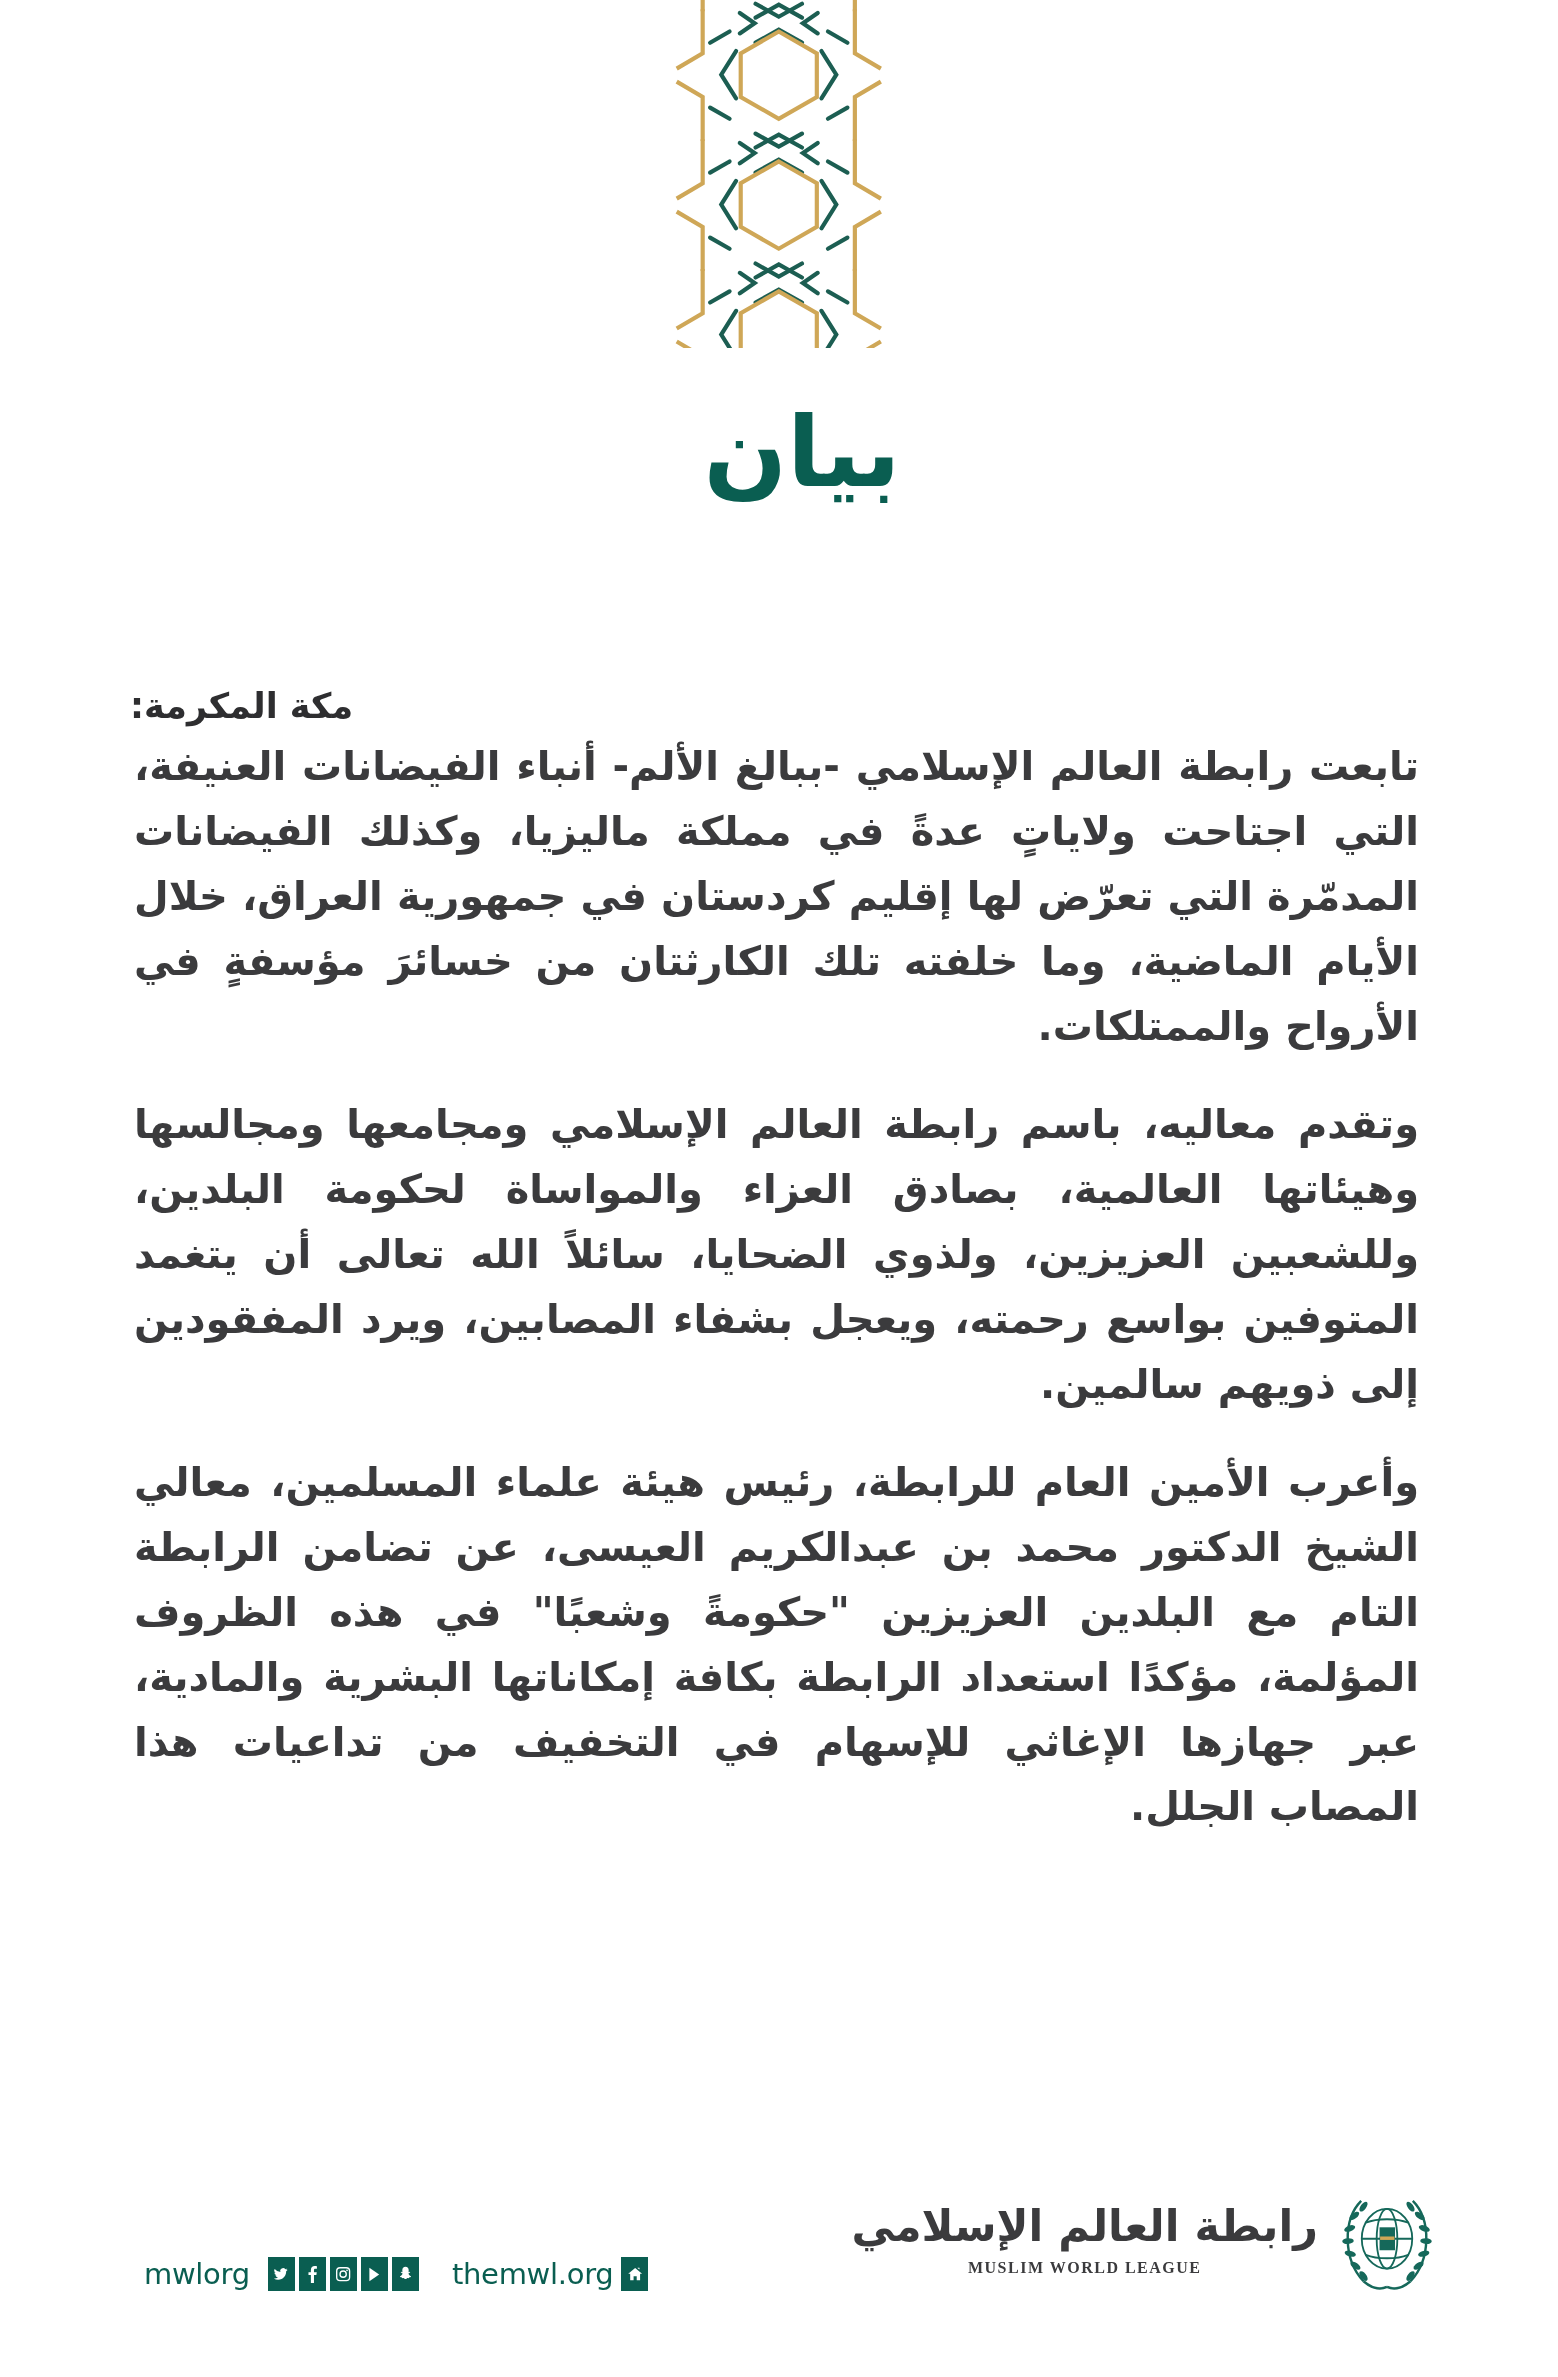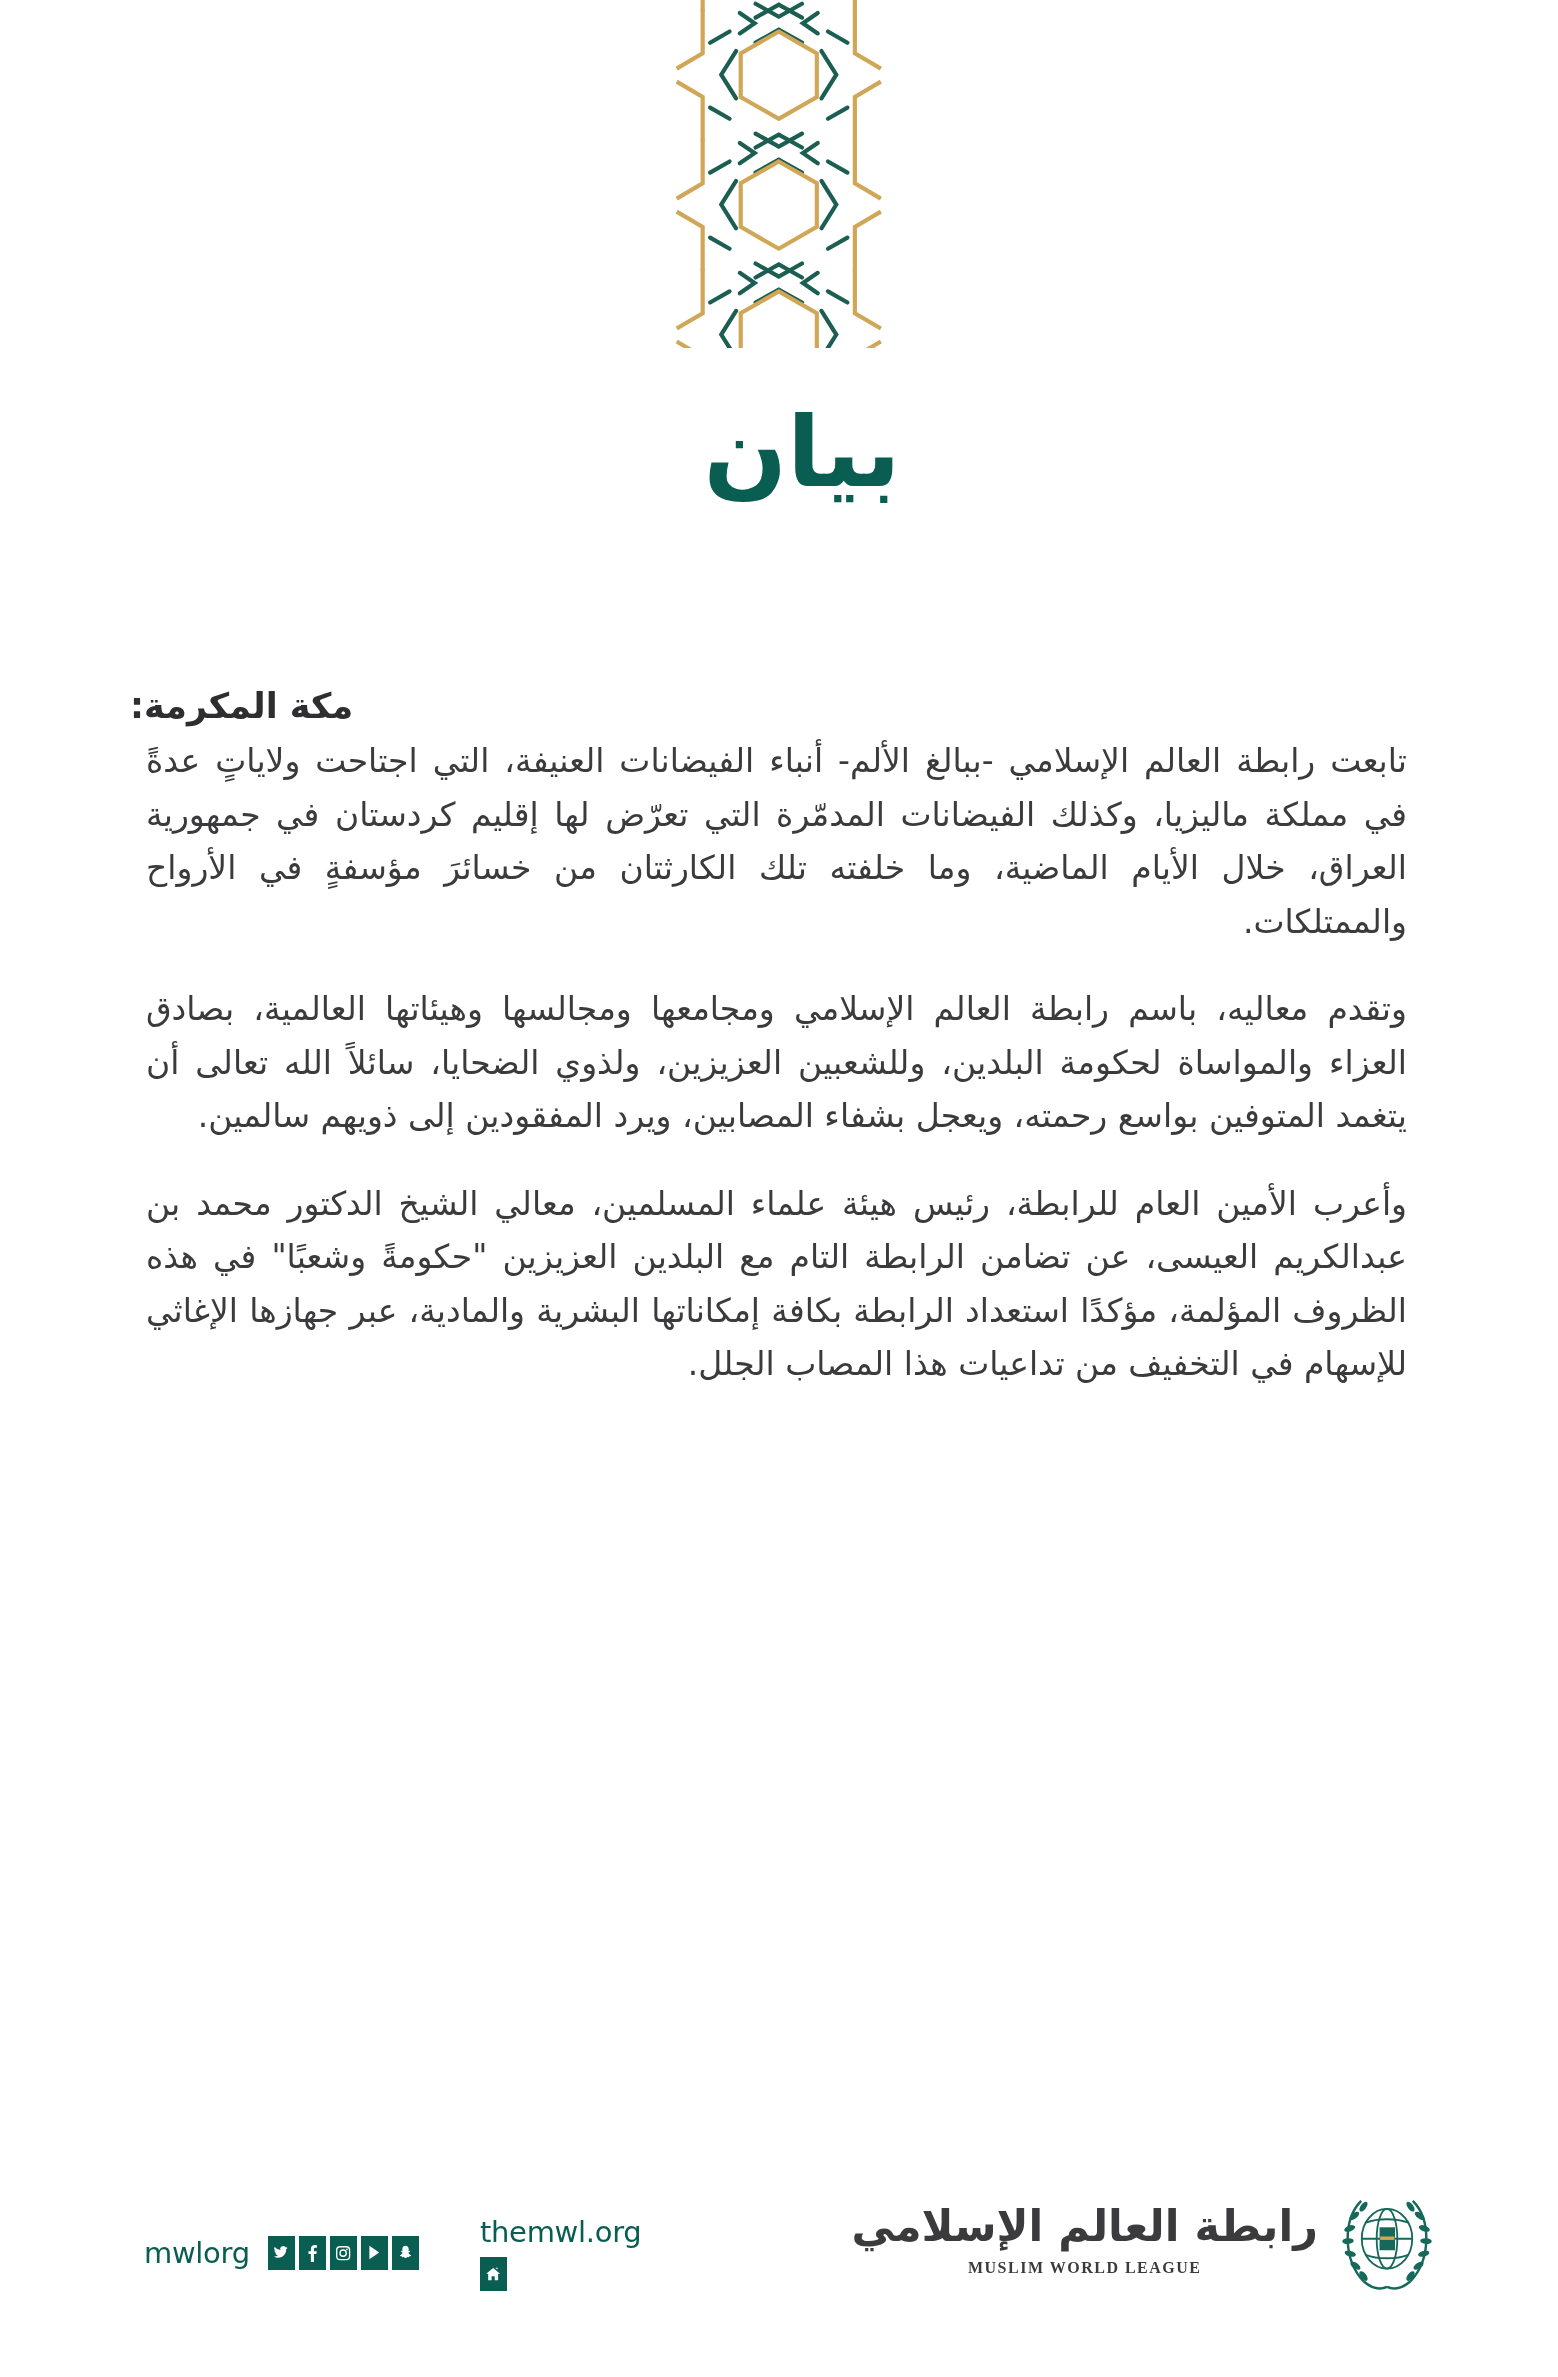--- a/index.html
+++ b/index.html
@@ -60,28 +60,28 @@
     font-size: 35px;
     font-weight: 700;
     color: #2e2e30;
     text-align: left;
     line-height: 1.55;
     margin: 0 0 1.2px 0;
     direction: rtl;
   }
 
   .para {
-    font-size: 33px;
+    font-size: 40px;
     line-height: 1.62;
-    margin: 16px;
+    margin: 4px;
     text-align: justify;
     text-align-last: right;
     direction: rtl;
     color: #3b3b3d;
-    font-weight: 400;
+    font-weight: 700;
   }
   .para + .para { margin-top: 34px; }
   .para.first { margin-top: 0; }
 
   
   .footer {
     position: absolute;
     left: 0;
     bottom: 0;
     width: 100%;
@@ -121,23 +121,23 @@
     height: 34px;
     background: #0a5e51;
     display: flex;
     align-items: center;
     justify-content: center;
   }
   .soc svg { display: block; }
 
   .site-group {
     display: flex;
-    flex-direction: column;
+    flex-direction: row;
     align-items: flex-start;
-    margin-left: 56px;
+    margin-left: 28px;
     gap: 8.1px;
   }
 
   
   .logo-lockup {
     position: absolute;
     right: 122px;
     bottom: 82px;
     display: flex;
     flex-direction: row;

